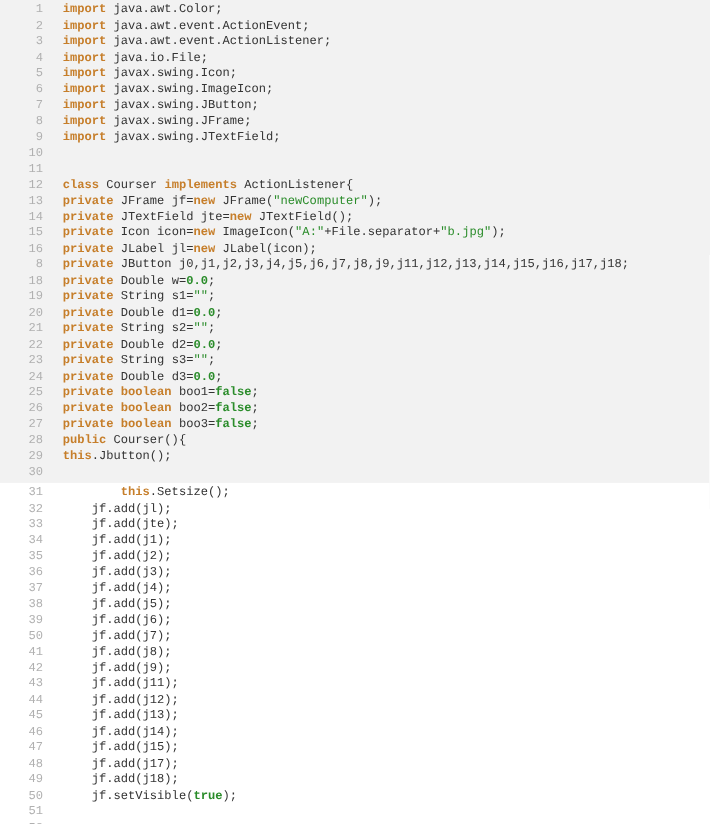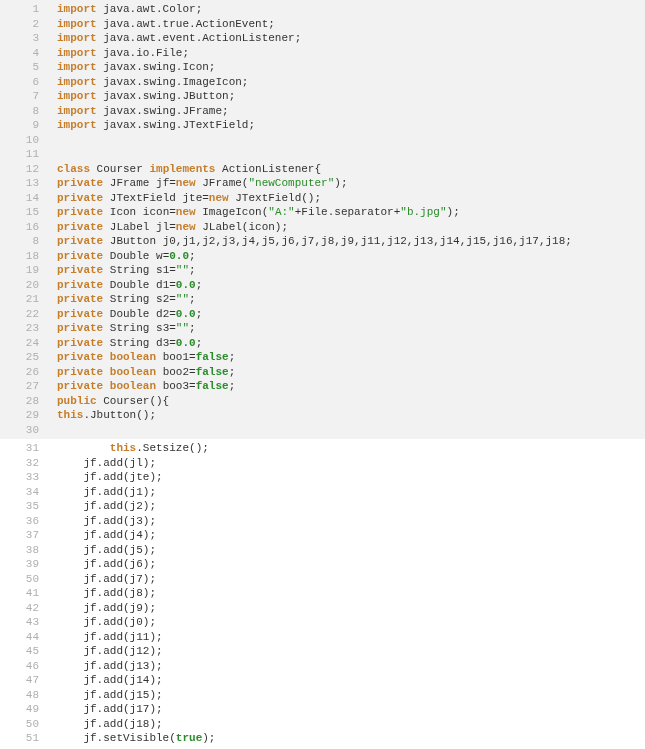--- a/index.html
+++ b/index.html
@@ -77,21 +77,21 @@
         <div class="gline">24</div>
         <div class="gline">25</div>
         <div class="gline">26</div>
         <div class="gline">27</div>
         <div class="gline">28</div>
         <div class="gline">29</div>
         <div class="gline">30</div>
       </div>
       <div class="codecol">
         <div class="line"><span class="kw">import</span><span class="plain"> java.awt.Color;</span></div>
-        <div class="line"><span class="kw">import</span><span class="plain"> java.awt.true.ActionEvent;</span></div>
+        <div class="line"><span class="kw">import</span><span class="plain"> java.awt.event.ActionEvent;</span></div>
         <div class="line"><span class="kw">import</span><span class="plain"> java.awt.event.ActionListener;</span></div>
         <div class="line"><span class="kw">import</span><span class="plain"> java.io.File;</span></div>
         <div class="line"><span class="kw">import</span><span class="plain"> javax.swing.Icon;</span></div>
         <div class="line"><span class="kw">import</span><span class="plain"> javax.swing.ImageIcon;</span></div>
         <div class="line"><span class="kw">import</span><span class="plain"> javax.swing.JButton;</span></div>
         <div class="line"><span class="kw">import</span><span class="plain"> javax.swing.JFrame;</span></div>
         <div class="line"><span class="kw">import</span><span class="plain"> javax.swing.JTextField;</span></div>
         <div class="line">&nbsp;</div>
         <div class="line">&nbsp;</div>
         <div class="line"><span class="kw">class</span><span class="plain"> Courser </span><span class="kw">implements</span><span class="plain"> ActionListener{</span></div>
@@ -99,21 +99,21 @@
         <div class="line"><span class="kw">private</span><span class="plain"> JTextField jte=</span><span class="kw">new</span><span class="plain"> JTextField();</span></div>
         <div class="line"><span class="kw">private</span><span class="plain"> Icon icon=</span><span class="kw">new</span><span class="plain"> ImageIcon(</span><span class="str">"A:"</span><span class="plain">+File.separator+</span><span class="str">"b.jpg"</span><span class="plain">);</span></div>
         <div class="line"><span class="kw">private</span><span class="plain"> JLabel jl=</span><span class="kw">new</span><span class="plain"> JLabel(icon);</span></div>
         <div class="line"><span class="kw">private</span><span class="plain"> JButton j0,j1,j2,j3,j4,j5,j6,j7,j8,j9,j11,j12,j13,j14,j15,j16,j17,j18;</span></div>
         <div class="line"><span class="kw">private</span><span class="plain"> Double w=</span><span class="num">0.0</span><span class="plain">;</span></div>
         <div class="line"><span class="kw">private</span><span class="plain"> String s1=</span><span class="str">""</span><span class="plain">;</span></div>
         <div class="line"><span class="kw">private</span><span class="plain"> Double d1=</span><span class="num">0.0</span><span class="plain">;</span></div>
         <div class="line"><span class="kw">private</span><span class="plain"> String s2=</span><span class="str">""</span><span class="plain">;</span></div>
         <div class="line"><span class="kw">private</span><span class="plain"> Double d2=</span><span class="num">0.0</span><span class="plain">;</span></div>
         <div class="line"><span class="kw">private</span><span class="plain"> String s3=</span><span class="str">""</span><span class="plain">;</span></div>
-        <div class="line"><span class="kw">private</span><span class="plain"> String d3=</span><span class="num">0.0</span><span class="plain">;</span></div>
+        <div class="line"><span class="kw">private</span><span class="plain"> Double d3=</span><span class="num">0.0</span><span class="plain">;</span></div>
         <div class="line"><span class="kw">private boolean</span><span class="plain"> boo1=</span><span class="bool">false</span><span class="plain">;</span></div>
         <div class="line"><span class="kw">private boolean</span><span class="plain"> boo2=</span><span class="bool">false</span><span class="plain">;</span></div>
         <div class="line"><span class="kw">private boolean</span><span class="plain"> boo3=</span><span class="bool">false</span><span class="plain">;</span></div>
         <div class="line"><span class="kw">public</span><span class="plain"> Courser(){</span></div>
         <div class="line"><span class="kw">this</span><span class="plain">.Jbutton();</span></div>
       </div>
     </div>
     <div class="block">
       <div class="gutter">
         <div class="gline">31</div>
@@ -145,21 +145,20 @@
         <div class="line"><span class="plain">    </span><span class="plain">jf.add(jte);</span></div>
         <div class="line"><span class="plain">    </span><span class="plain">jf.add(j1);</span></div>
         <div class="line"><span class="plain">    </span><span class="plain">jf.add(j2);</span></div>
         <div class="line"><span class="plain">    </span><span class="plain">jf.add(j3);</span></div>
         <div class="line"><span class="plain">    </span><span class="plain">jf.add(j4);</span></div>
         <div class="line"><span class="plain">    </span><span class="plain">jf.add(j5);</span></div>
         <div class="line"><span class="plain">    </span><span class="plain">jf.add(j6);</span></div>
         <div class="line"><span class="plain">    </span><span class="plain">jf.add(j7);</span></div>
         <div class="line"><span class="plain">    </span><span class="plain">jf.add(j8);</span></div>
         <div class="line"><span class="plain">    </span><span class="plain">jf.add(j9);</span></div>
-        <div class="line"><span class="plain">    </span><span class="plain">jf.add(j0);</span></div>
         <div class="line"><span class="plain">    </span><span class="plain">jf.add(j11);</span></div>
         <div class="line"><span class="plain">    </span><span class="plain">jf.add(j12);</span></div>
         <div class="line"><span class="plain">    </span><span class="plain">jf.add(j13);</span></div>
         <div class="line"><span class="plain">    </span><span class="plain">jf.add(j14);</span></div>
         <div class="line"><span class="plain">    </span><span class="plain">jf.add(j15);</span></div>
         <div class="line"><span class="plain">    </span><span class="plain">jf.add(j17);</span></div>
         <div class="line"><span class="plain">    </span><span class="plain">jf.add(j18);</span></div>
         <div class="line"><span class="plain">    </span><span class="plain">jf.setVisible(</span><span class="bool">true</span><span class="plain">);</span></div>
       </div>
     </div>

